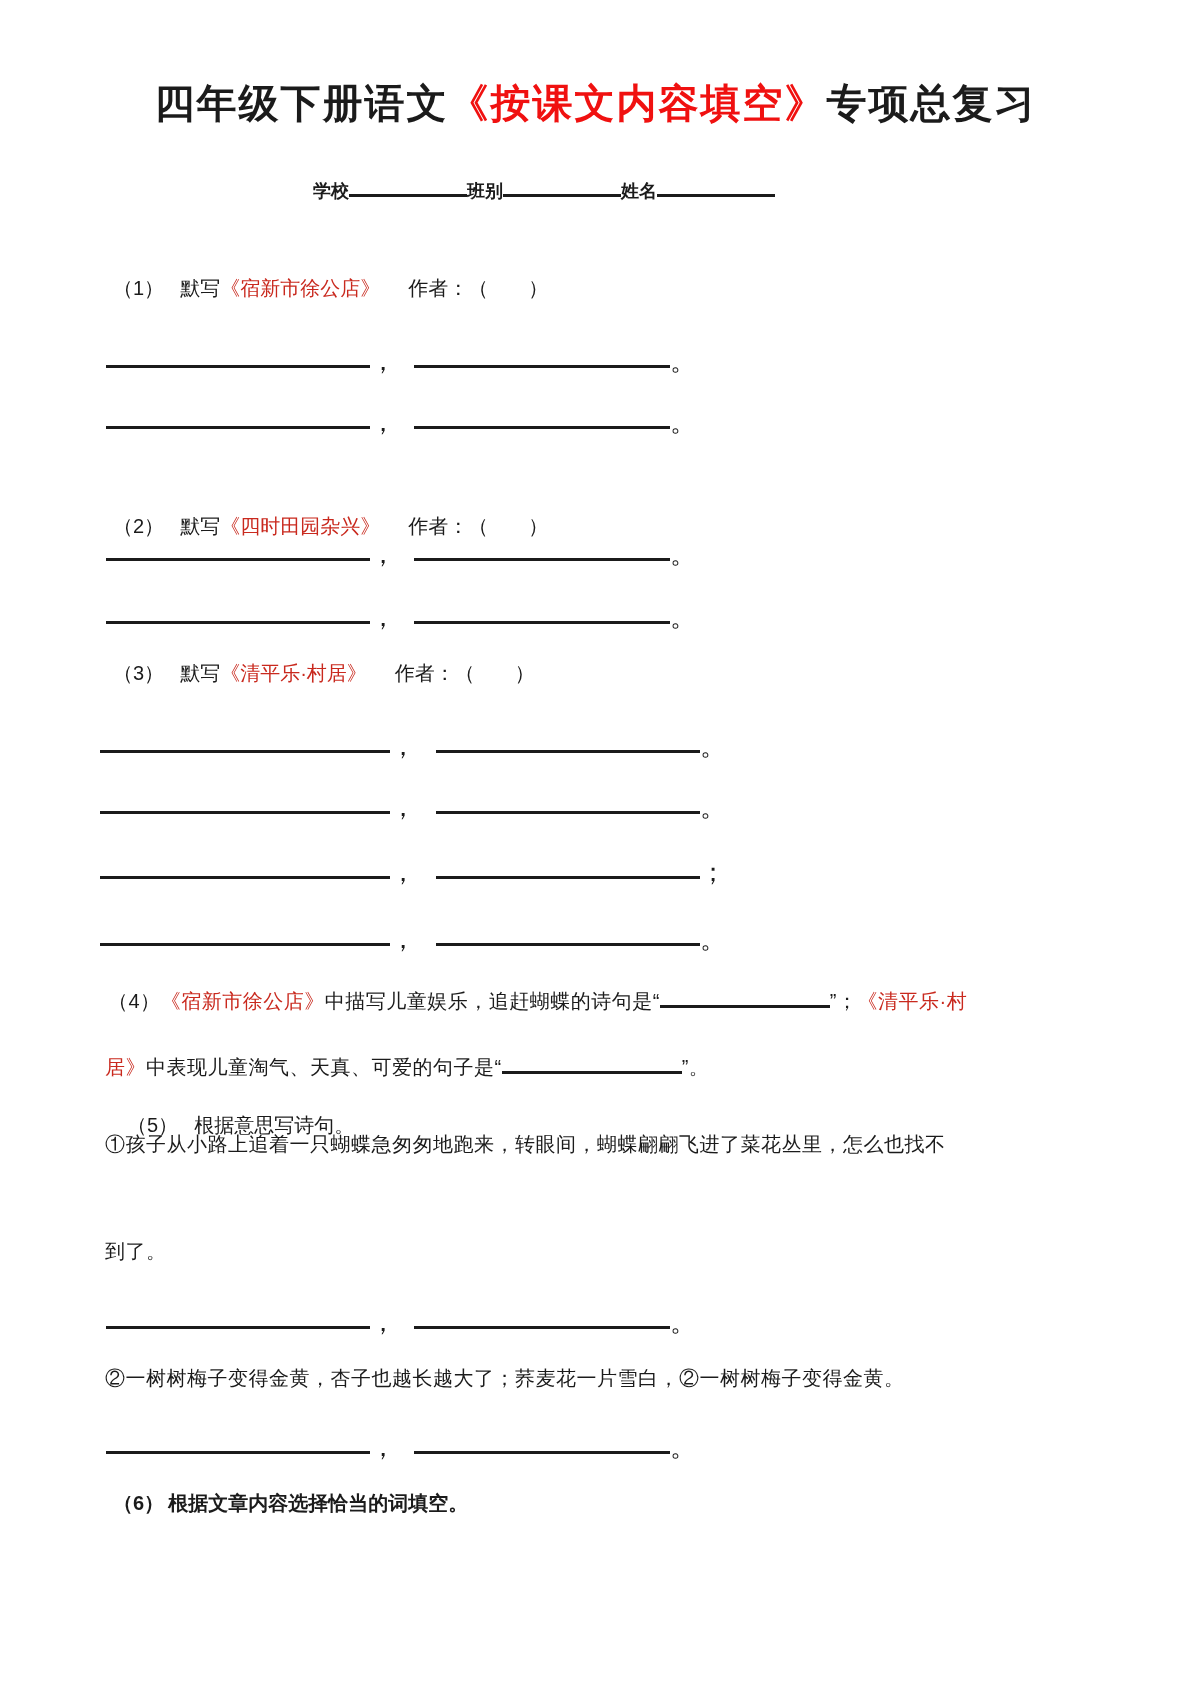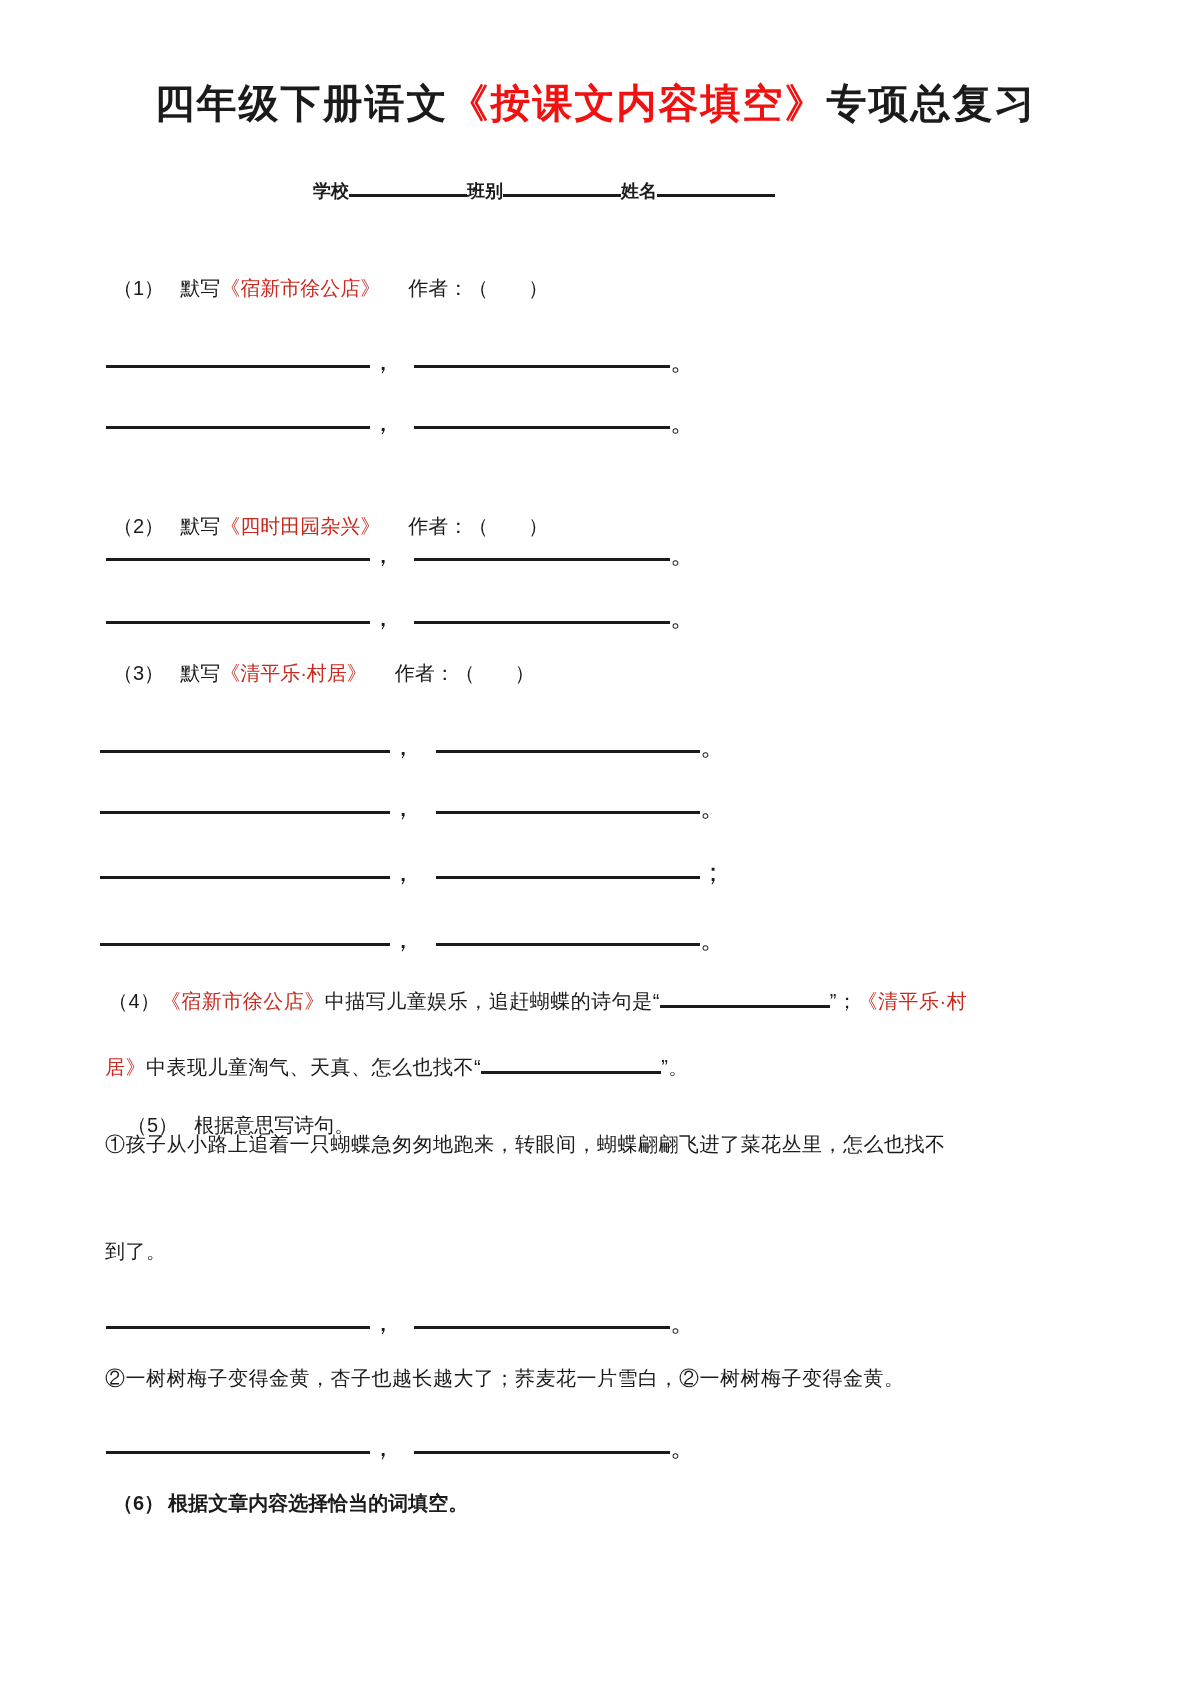--- a/index.html
+++ b/index.html
@@ -101,21 +101,21 @@
     <span class="seg seg-b1"></span><span class="punct">，</span><span class="seg seg-b2"></span><span class="punct">；</span>
   </div>
   <div class="row blank-row" style="top:917px;left:100px;">
     <span class="seg seg-b1"></span><span class="punct">，</span><span class="seg seg-b2"></span><span class="punct">。</span>
   </div>
 
   <div class="row para" style="top:983px;left:108px;">
     <span>（4）</span><span class="red">《宿新市徐公店》</span><span>中描写儿童娱乐，追赶蝴蝶的诗句是“</span><span class="inline-blank ib-170"></span><span>”；</span><span class="red">《清平乐·村</span>
   </div>
   <div class="row para" style="top:1049px;left:105px;">
-    <span class="red">居》</span><span>中表现儿童淘气、天真、怎么也找不“</span><span class="inline-blank ib-180"></span><span>”。</span>
+    <span class="red">居》</span><span>中表现儿童淘气、天真、可爱的句子是“</span><span class="inline-blank ib-180"></span><span>”。</span>
   </div>
 
   <div class="row q" style="top:1113px;left:127px;">
     <span class="num">（5）</span><span>根据意思写诗句。</span>
   </div>
   <div class="row para" style="top:1132px;left:105px;">
     <span>①孩子从小路上追着一只蝴蝶急匆匆地跑来，转眼间，蝴蝶翩翩飞进了菜花丛里，怎么也找不</span>
   </div>
   <div class="row para" style="top:1239px;left:105px;">
     <span>到了。</span>

